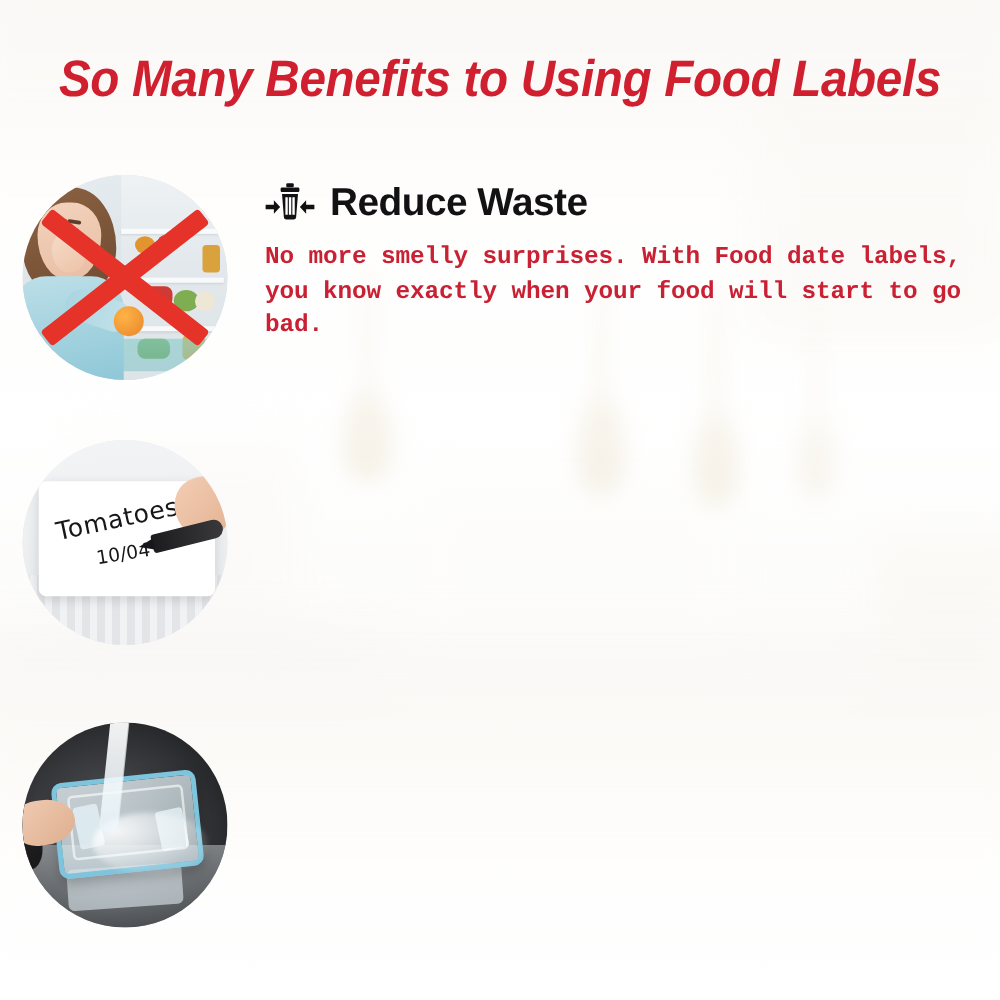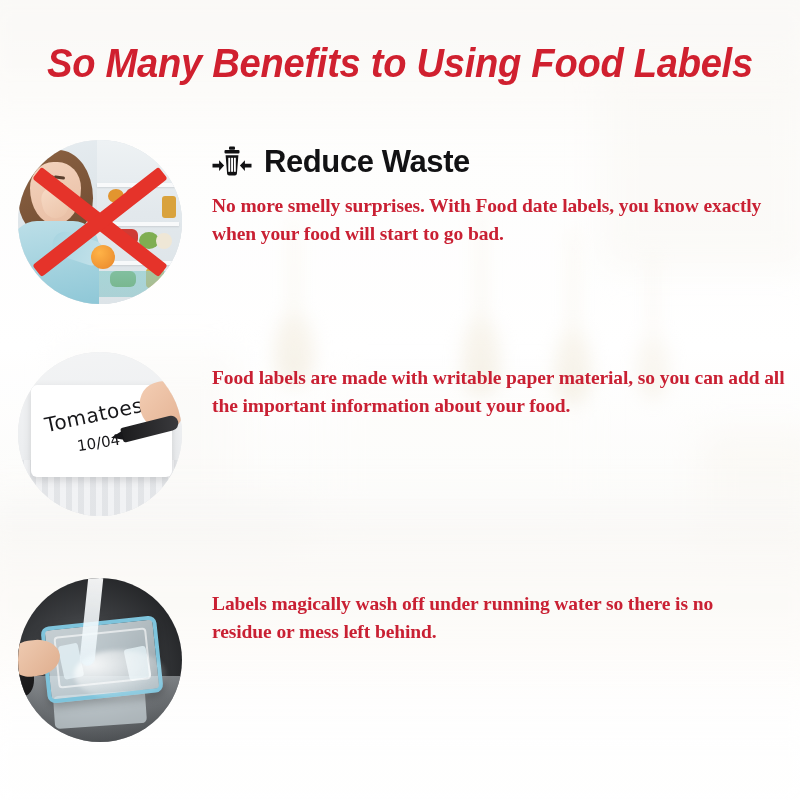--- a/index.html
+++ b/index.html
@@ -376,21 +376,21 @@
     flex: 0 0 auto;
     display: inline-flex;
     align-items: center;
     justify-content: center;
     width: 40px;
     height: 40px;
   }
   .body-text {
     margin-top: 10px;
     color: #c92033;
-    font-family: Liberation Serif, serif;
+    font-family: Liberation Mono, monospace;
     font-size: 19.5px;
     font-weight: bold;
     line-height: 1.42;
     letter-spacing: -0.1px;
   }
   .row-1 .body-text { width: 560px; }
   .row-2 .body-text { width: 575px; }
   .row-3 .body-text { width: 560px; }
 </style>
 </head>
@@ -489,36 +489,34 @@
     <div class="photo">
       <div class="p2-bg"></div>
       <div class="p2-lines"></div>
       <div class="p2-shadowbox"></div>
       <div class="p2-word">Tomatoes</div>
       <div class="p2-date">10/04</div>
       <div class="p2-finger"></div>
       <div class="p2-pen"></div>
     </div>
     <div class="textcol">
-      <div class="body-text">Food labels are made with writable paper material, so you can add all the important information about your food.</div>
     </div>
   </div>
 
   <div class="row row-3">
     <div class="photo">
       <div class="p3-bg"></div>
       <div class="p3-sink"></div>
       <div class="p3-lid"></div>
       <div class="p3-box">
         <div class="p3-clip c1"></div>
         <div class="p3-clip c2"></div>
       </div>
       <div class="p3-splash"></div>
       <div class="p3-water"></div>
       <div class="p3-sleeve"></div>
       <div class="p3-hand"></div>
     </div>
     <div class="textcol">
-      <div class="body-text">Labels magically wash off under running water so there is no residue or mess left behind.</div>
     </div>
   </div>
 
 </div>
 
 </body></html>

